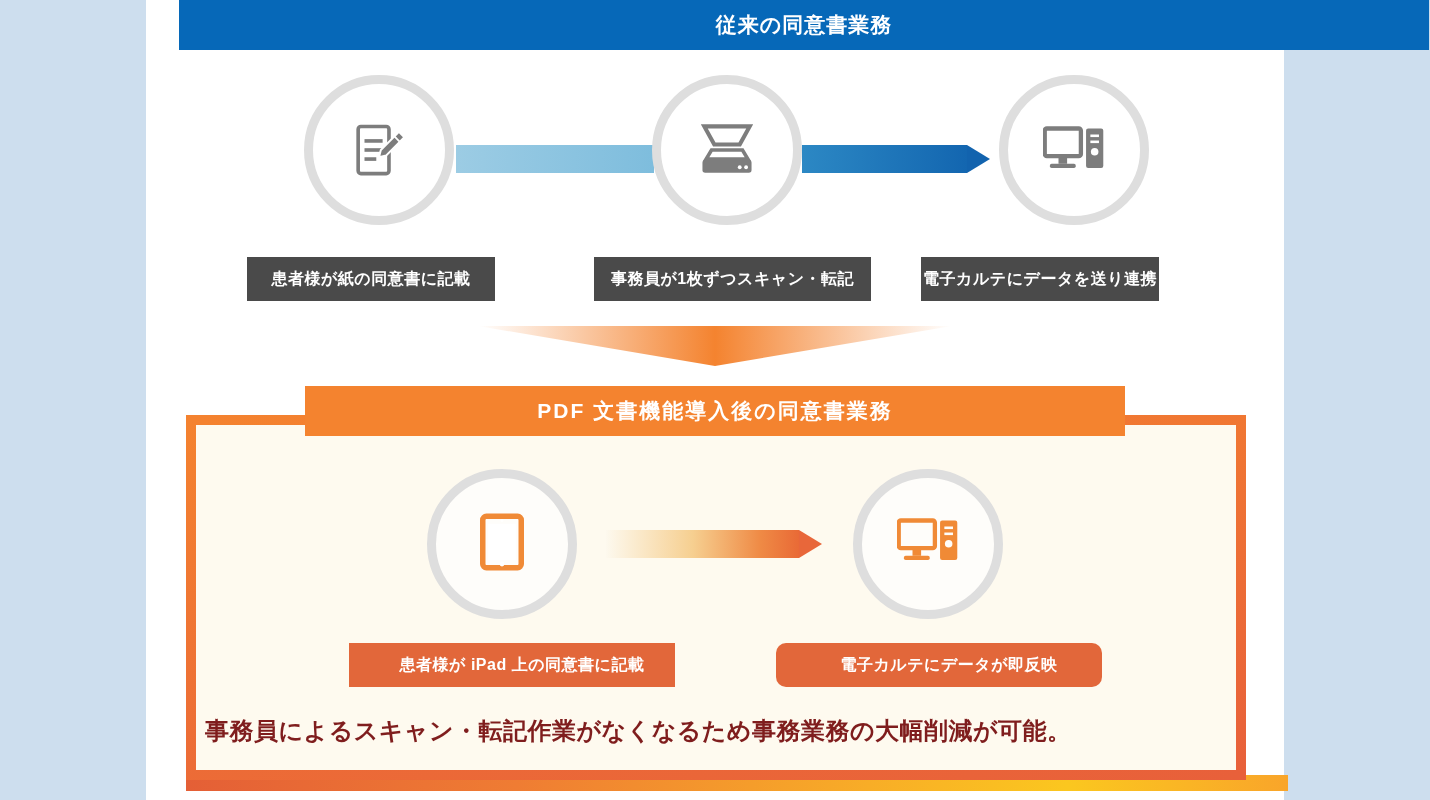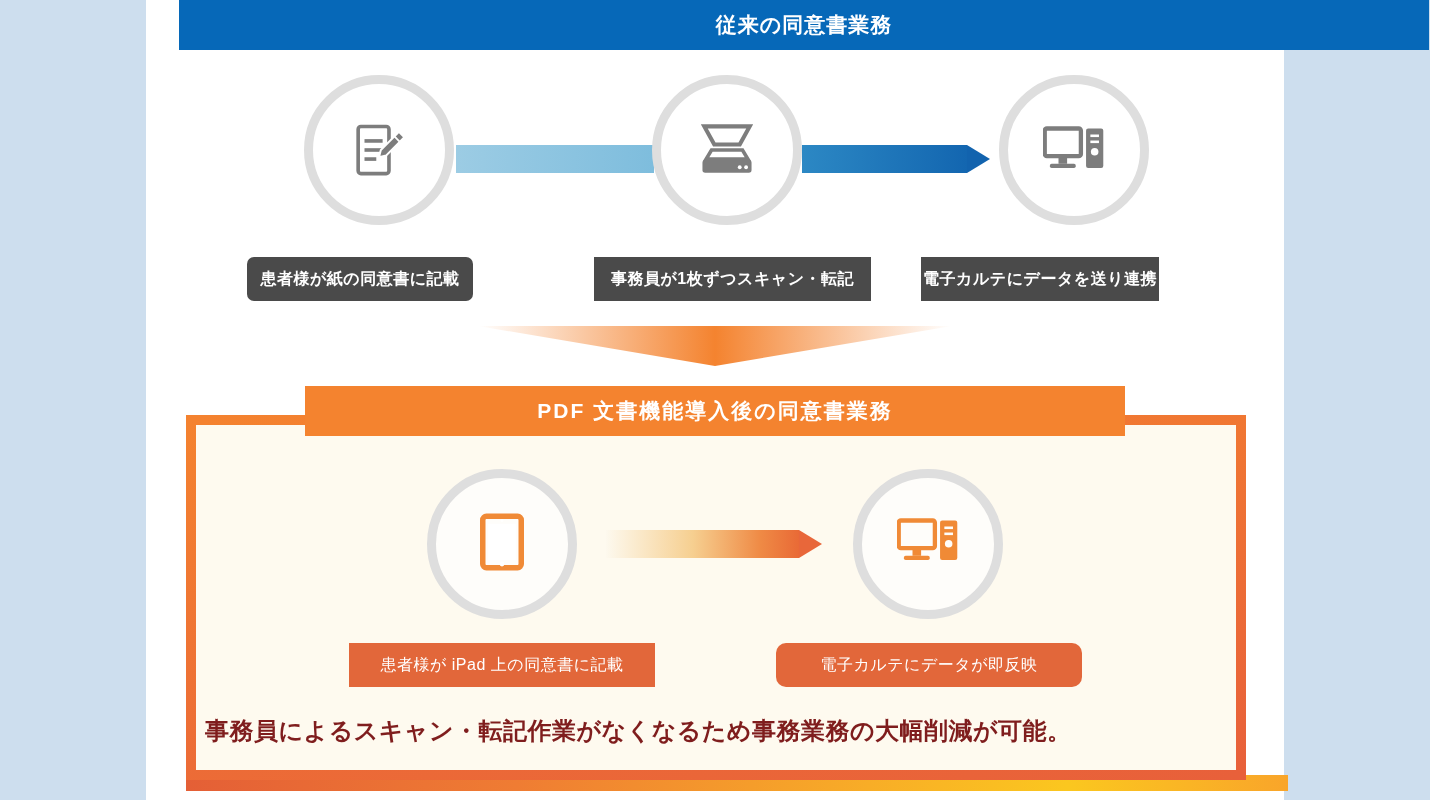--- a/index.html
+++ b/index.html
@@ -62,21 +62,21 @@
     border-left:23px solid #1263ae;
   }
 
   
   .lbl-dark{
     position:absolute;height:44px;background:#4a4a4a;
     display:flex;align-items:center;justify-content:center;
     color:#ffffff;font-size:16px;font-weight:bold;letter-spacing:.5px;
     white-space:nowrap;
   }
-  .l1{left:101px;top:207px;width:226px;border-radius:7px;}
+  .l1{left:101px;top:207px;width:248px;}
   .l2{left:448px;top:207px;width:277px;}
   .l3{left:775px;top:207px;width:238px;}
 
   
   .chevron{
     position:absolute;left:332px;top:326px;width:474px;height:40px;
   }
   .chevron .half{
     position:absolute;top:0;width:237px;height:40px;
   }
@@ -133,22 +133,23 @@
   }
   .arrow-orange .head{
     position:absolute;left:193px;top:0;width:0;height:0;
     border-top:14px solid transparent;border-bottom:14px solid transparent;
     border-left:23px solid #e8673a;
   }
 
   .lbl-orange{
     position:absolute;height:44px;background:#e2673a;
     display:flex;align-items:center;justify-content:center;
-    color:#ffffff;font-size:16px;font-weight:normal;letter-spacing:.5px;
+    color:#ffffff;font-size:16px;font-weight:bold;letter-spacing:.5px;
     white-space:nowrap;
+    padding-left:20px;
   }
   .ol1{left:203px;top:643px;width:306px;}
   .ol2{left:630px;top:643px;width:306px;border-radius:10px;}
 
   .summary{
     position:absolute;left:59px;top:711px;width:1020px;height:40px;
     display:flex;align-items:center;justify-content:flex-start;
     color:#7f1d1d;font-size:24px;font-weight:bold;letter-spacing:.5px;
     white-space:nowrap;
   }

